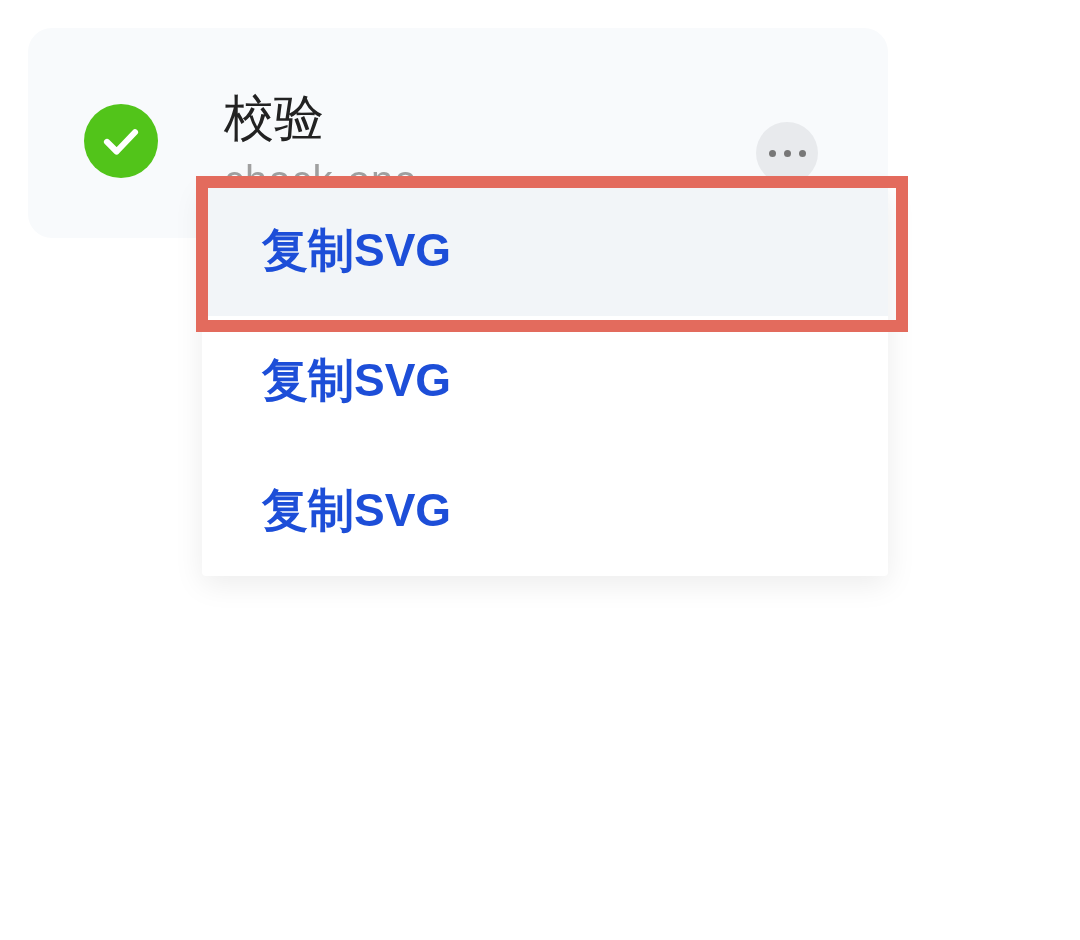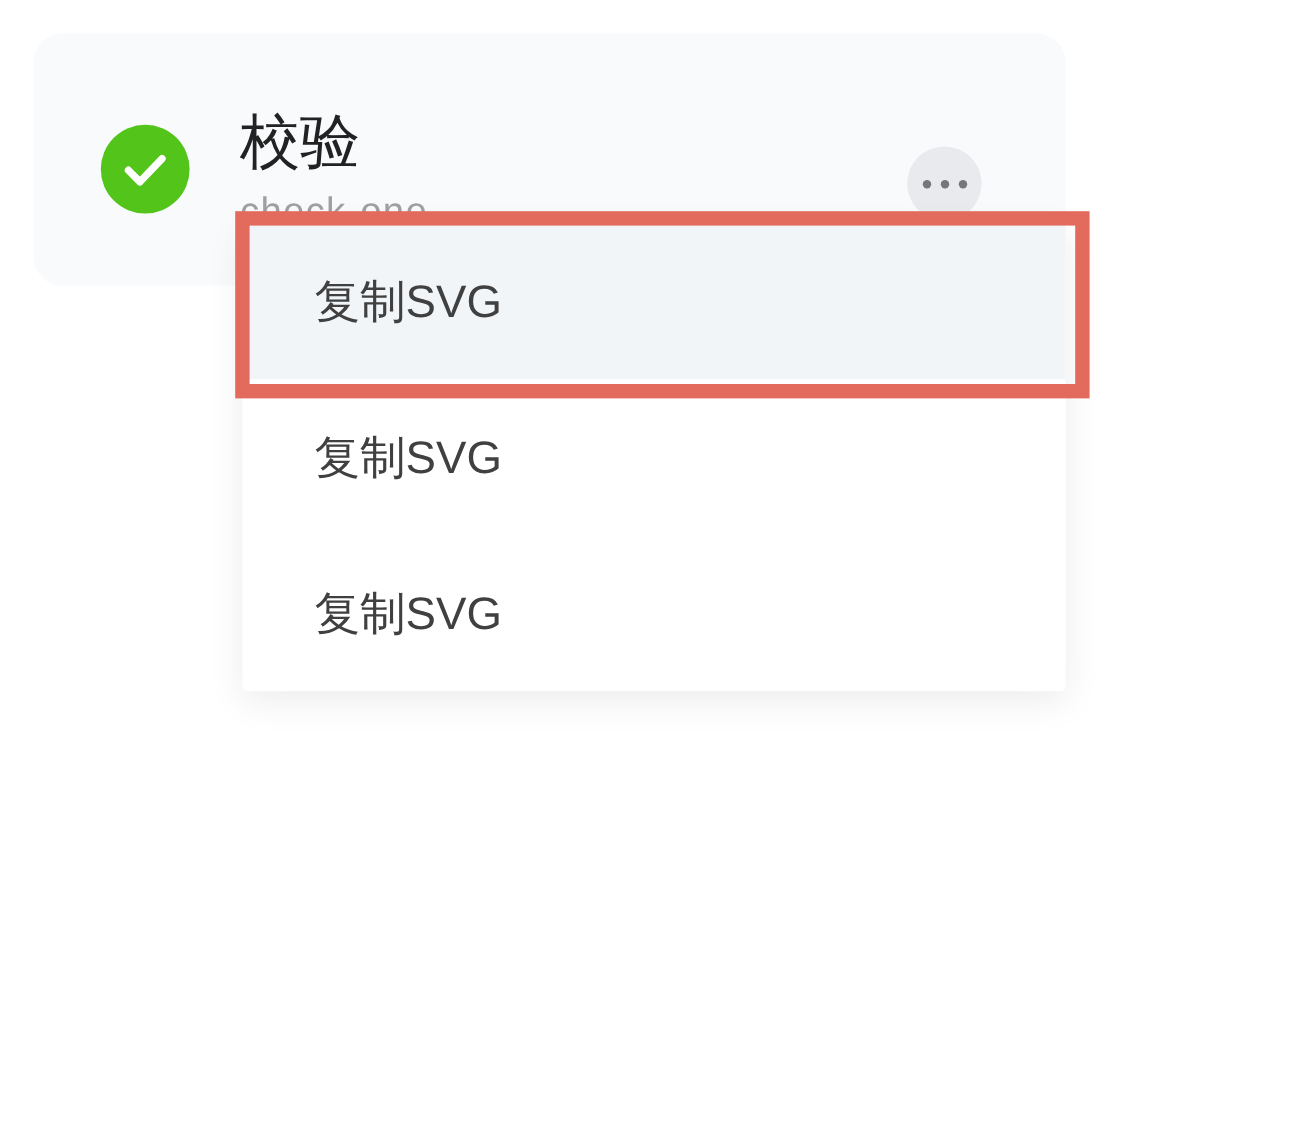--- a/index.html
+++ b/index.html
@@ -31,32 +31,32 @@
       align-items: center;
       justify-content: center;
       flex-shrink: 0;
       margin-top: 20px;
     }
     .check-icon svg {
       width: 42px;
       height: 42px;
     }
     .label-block {
-      margin-left: 42px;
+      margin-left: 66px;
       padding-top: 4px;
     }
     .title {
       font-size: 50px;
       color: #222;
       font-weight: 400;
       line-height: 1.2;
       margin-bottom: 10px;
     }
     .subtitle {
-      font-size: 32px;
+      font-size: 40px;
       color: #a0a0a0;
       font-weight: 400;
       letter-spacing: 1px;
       text-align: right;
     }
     .more-btn {
       position: absolute;
       top: 94px;
       right: 70px;
       width: 62px;
@@ -81,23 +81,23 @@
       width: 686px;
       background: #ffffff;
       box-shadow: 0 8px 30px rgba(0,0,0,0.08);
       border-radius: 4px;
     }
     .menu-item {
       height: 130px;
       display: flex;
       align-items: center;
       padding-left: 60px;
-      font-size: 38px;
-      color: #404040;
-      font-weight: 400;
+      font-size: 46px;
+      color: #1d4ed8;
+      font-weight: 700;
     }
     .menu-item.hovered {
       background: #f2f5f8;
     }
     .highlight-box {
       position: absolute;
       top: 176px;
       left: 196px;
       width: 712px;
       height: 156px;

